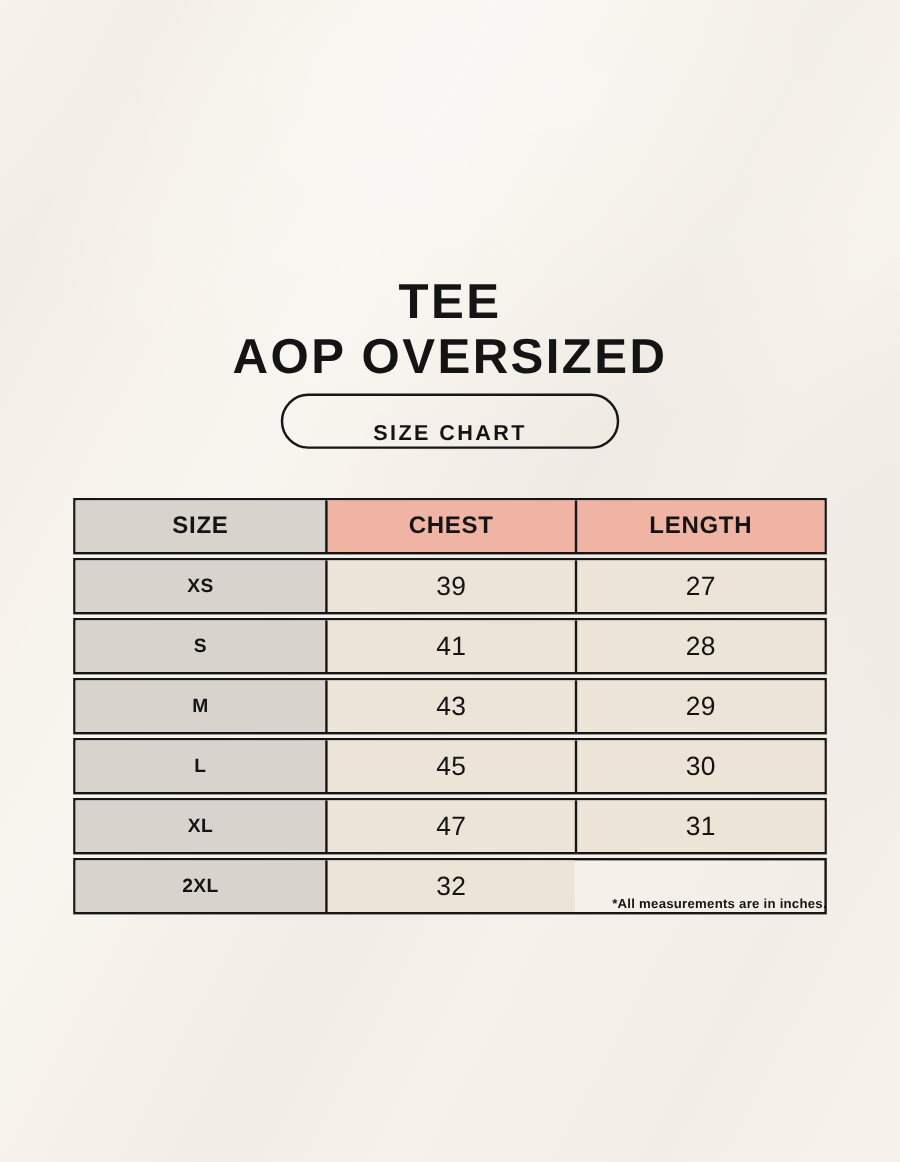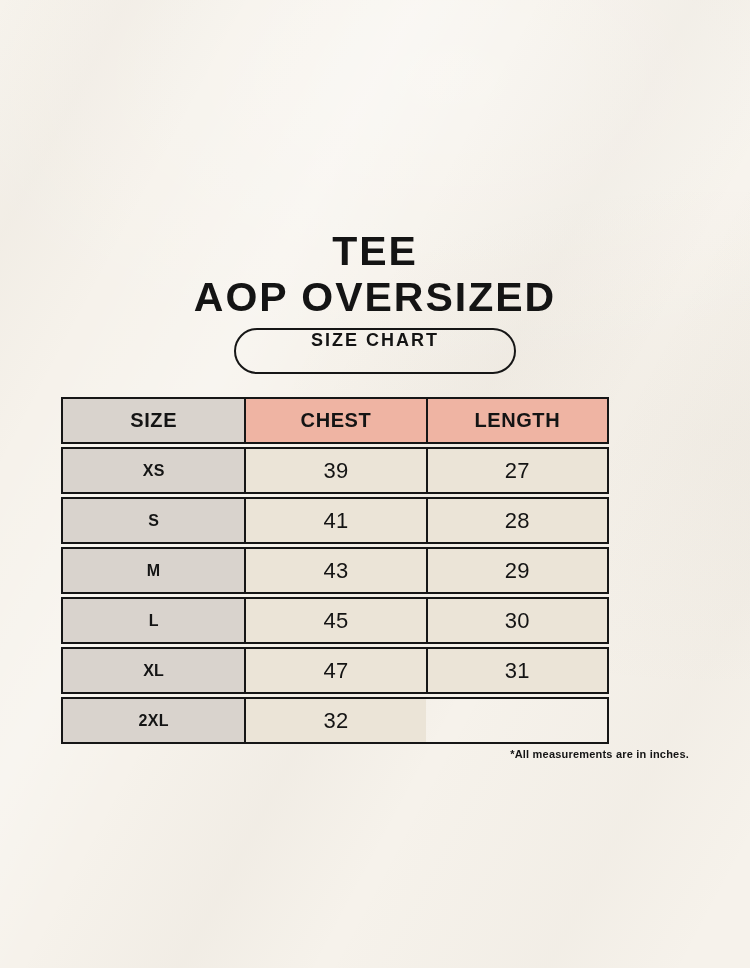--- a/index.html
+++ b/index.html
@@ -56,34 +56,34 @@
     top: 328px;
     left: 50%;
     transform: translateX(-50%);
     width: 282px;
     height: 46px;
     box-sizing: border-box;
     border: 2.5px solid var(--line, #161616);
     border-radius: 24px;
     background: transparent;
     display: flex;
-    align-items: flex-start;
+    align-items: flex-end;
     justify-content: center;
   }
   .size-chart-badge span {
     font-size: 18px;
     font-weight: 700;
     letter-spacing: 2px;
   }
 
   .size-table {
     position: absolute;
     left: 61px;
-    top: 397px;
-    width: 548px;
+    top: 415px;
+    width: 628px;
     display: flex;
     flex-direction: column;
     gap: 3px;
   }
   .trow {
     display: grid;
     grid-template-columns: 1fr 1fr 1fr;
     height: 47px;
     box-sizing: border-box;
     border: 2.5px solid var(--line, #161616);

